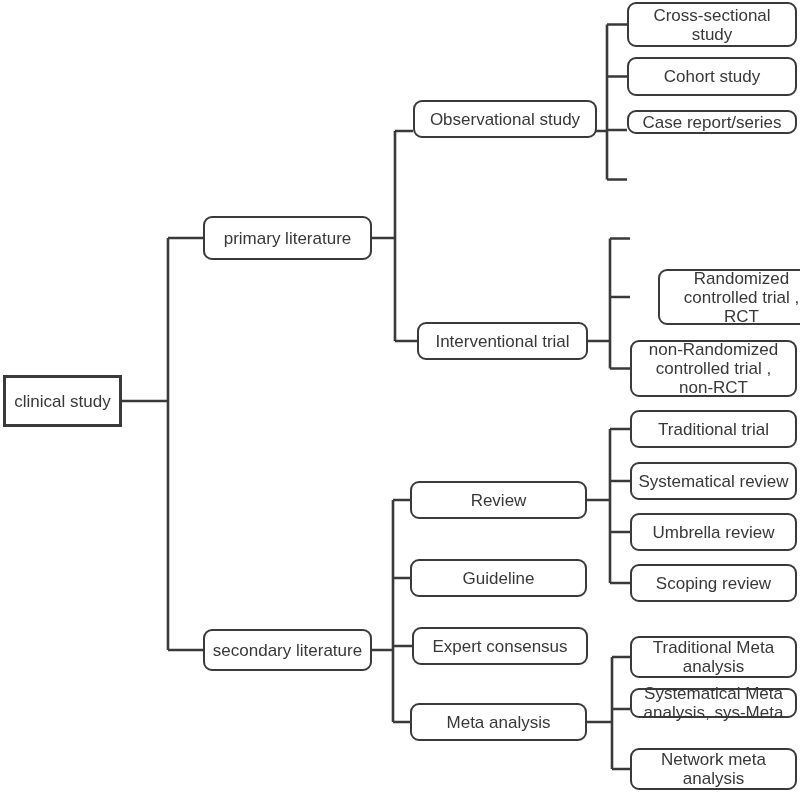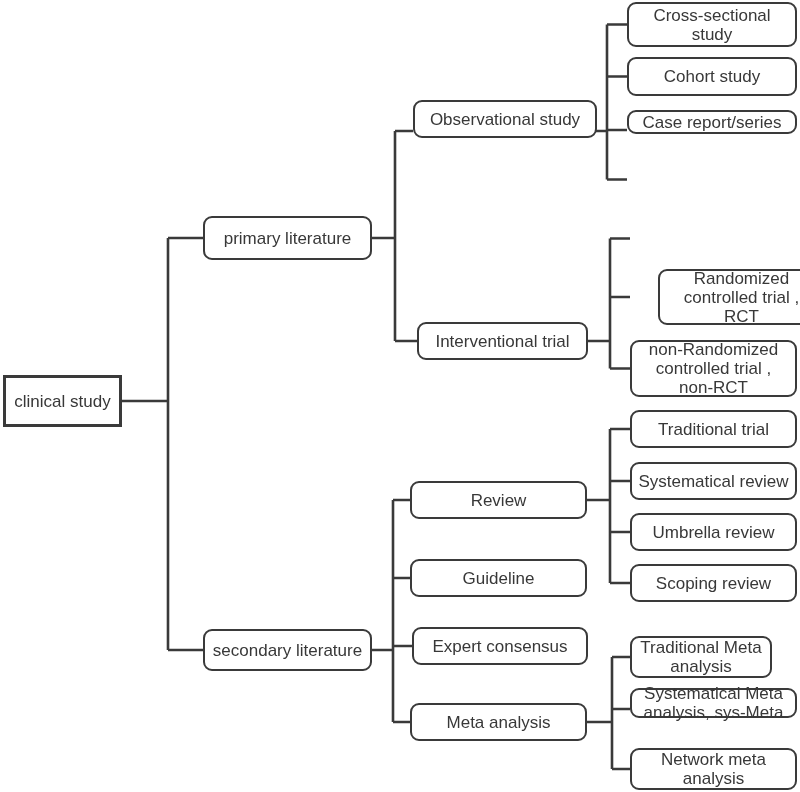--- a/index.html
+++ b/index.html
@@ -85,20 +85,20 @@
 RCT</div>
   <div class="node" style="left:630px;top:340px;width:167px;height:57px">non-Randomized
 controlled trial ,
 non-RCT</div>
 
   <div class="node" style="left:630px;top:410px;width:167px;height:38px">Traditional trial</div>
   <div class="node" style="left:630px;top:462px;width:167px;height:38px">Systematical review</div>
   <div class="node" style="left:630px;top:513px;width:167px;height:38px">Umbrella review</div>
   <div class="node" style="left:630px;top:564px;width:167px;height:38px">Scoping review</div>
 
-  <div class="node" style="left:630px;top:636px;width:142px;height:42px">Traditional Meta
+  <div class="node" style="left:630px;top:636px;width:167px;height:42px">Traditional Meta
 analysis</div>
   <div class="node" style="left:630px;top:688px;width:167px;height:30px">Systematical Meta
 analysis, sys-Meta</div>
   <div class="node" style="left:630px;top:748px;width:167px;height:42px">Network meta
 analysis</div>
 
 </div>
 
 </body></html>

